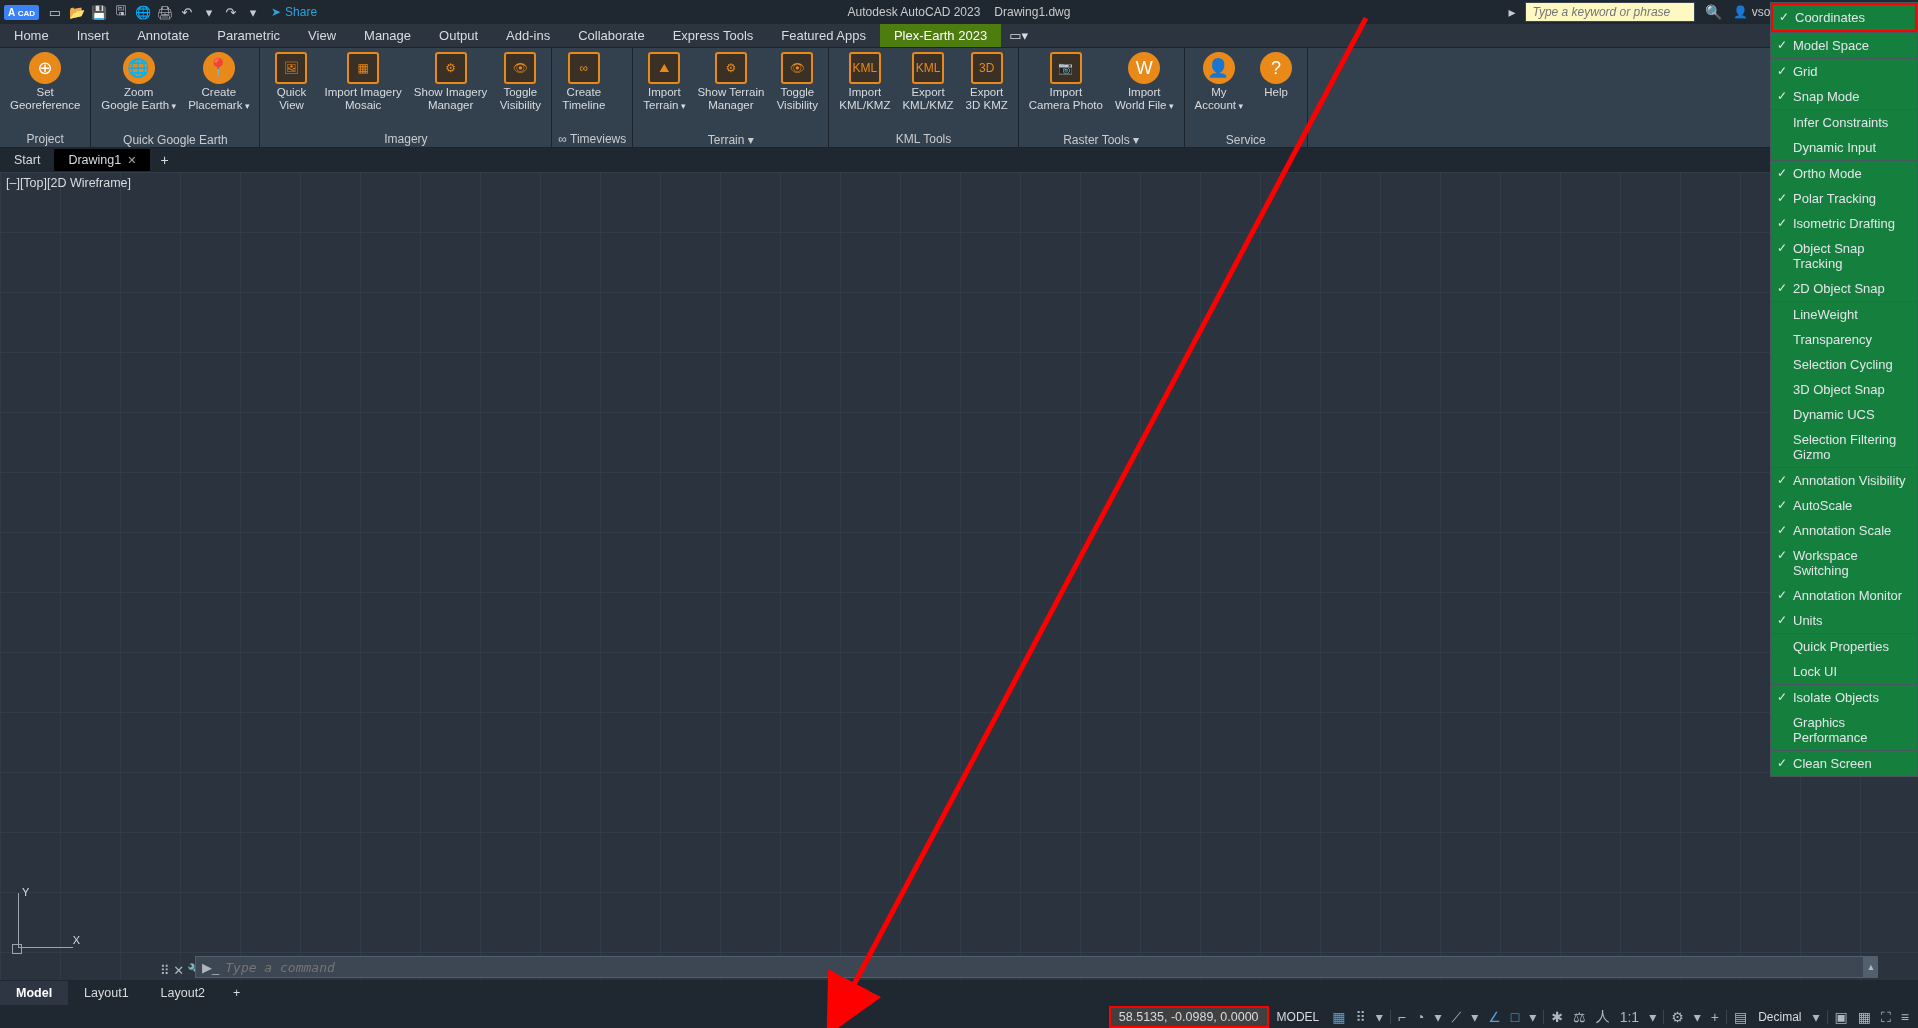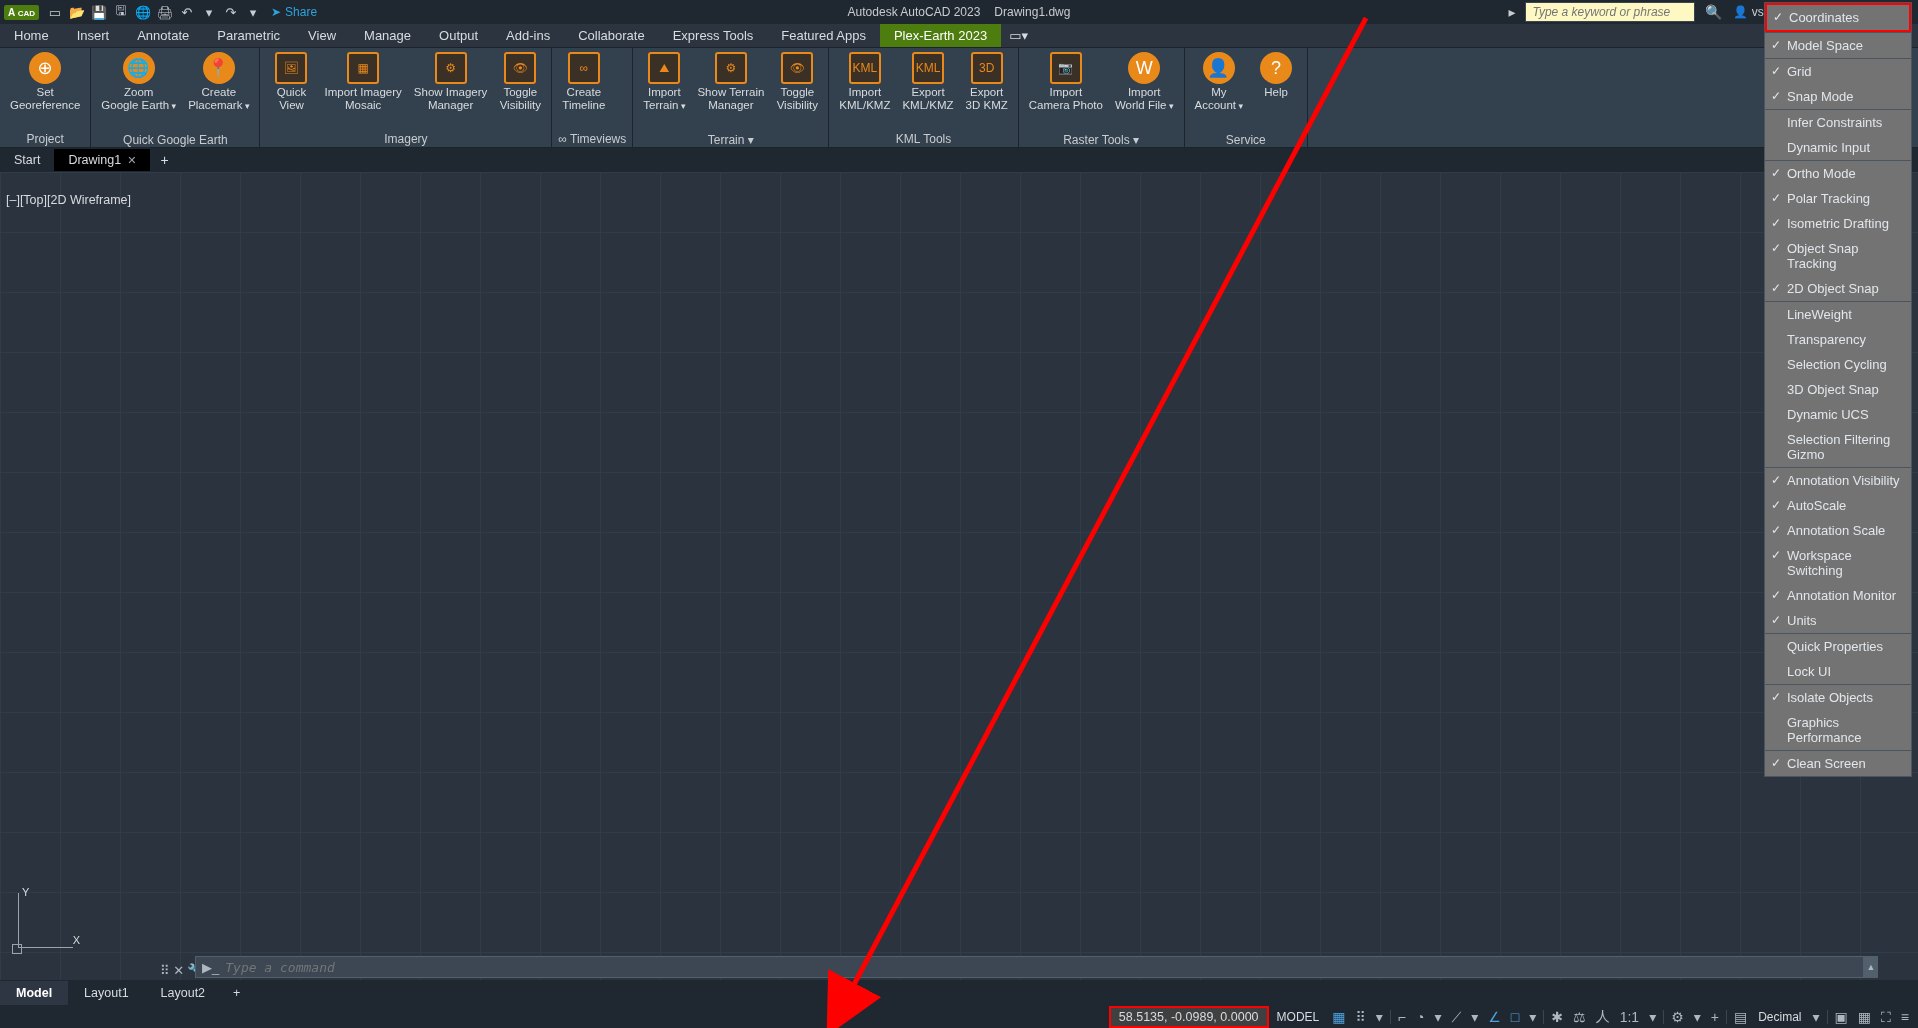--- a/index.html
+++ b/index.html
@@ -1,20 +1,20 @@
 <!DOCTYPE html>
 <html><head>
 <meta charset="utf-8">
 <style>
 * { margin: 0; padding: 0; box-sizing: border-box; font-family: "Segoe UI", Arial, sans-serif; }
 body { background: #2d3642; color: #d8dce0; overflow: hidden; width: 1918px; height: 1028px; position: relative; }
 
 
 .titlebar { height: 24px; background: #1f2730; display: flex; align-items: center; font-size: 12px; }
-.titlebar .logo { background: #4d7c0f; color: #fff; font-weight: bold; padding: 2px 4px; margin: 0 4px; font-size: 10px; border-radius: 2px; }
+.titlebar .logo { background: #3b82f6; color: #fff; font-weight: bold; padding: 2px 4px; margin: 0 4px; font-size: 10px; border-radius: 2px; }
 .titlebar .qat { display: flex; gap: 6px; margin-left: 4px; }
 .titlebar .qat .qicon { width: 16px; height: 16px; display:flex;align-items:center;justify-content:center;color:#c8ccd0;font-size:13px;}
 .titlebar .share { color:#2ea3dc; margin-left:10px; display:flex; align-items:center; gap:4px;}
 .titlebar .title-center { position:absolute; left:50%; transform:translateX(-50%); display:flex; gap:14px; color:#c8ccd0;}
 .titlebar .title-right { margin-left:auto; display:flex; align-items:center; gap:10px; padding-right:10px;}
 .titlebar .search-box { background:#fef9c3; border:1px solid #3a4550; color:#7e8a96; font-style:italic; padding:2px 6px; width:170px; font-size:12px;}
 .titlebar .user { display:flex; align-items:center; gap:4px; color:#c8ccd0;}
 .titlebar .ticon{color:#c8ccd0;font-size:14px;}
 
 
@@ -40,21 +40,21 @@
 .filetabs .ftab { padding:4px 14px; color:#d8dce0; cursor:pointer; position:relative;}
 .filetabs .ftab.active { background:#000000; font-weight:500;}
 .filetabs .ftab .close{ margin-left:6px; color:#9aa4ae; font-size:11px;}
 .filetabs .plus { padding:4px 10px; color:#d8dce0; font-size:14px;}
 
 
 .drawing { position:relative; height: calc(100% - 24px - 24px - 100px - 24px - 26px - 22px); background:#2a333e;
   background-image: linear-gradient(#323c48 1px, transparent 1px), linear-gradient(90deg, #323c48 1px, transparent 1px);
   background-size: 60px 60px;
 }
-.viewlabel{ position:absolute; top:21px; left:6px; font-size:12.5px; color:#d8dce0;}
+.viewlabel{ position:absolute; top:4px; left:6px; font-size:12.5px; color:#d8dce0;}
 .ucs { position:absolute; bottom:22px; left:8px; width:70px; height:70px;}
 .ucs .yaxis{position:absolute;left:10px;bottom:10px;width:1px;height:55px;background:#9aa4ae;}
 .ucs .xaxis{position:absolute;left:10px;bottom:10px;width:55px;height:1px;background:#9aa4ae;}
 .ucs .ylab{position:absolute;left:14px;top:-2px;font-size:11px;color:#d8dce0;}
 .ucs .xlab{position:absolute;right:-2px;bottom:12px;font-size:11px;color:#d8dce0;}
 .ucs .box{position:absolute;left:4px;bottom:4px;width:10px;height:10px;border:1px solid #9aa4ae;}
 .cmdline{position:absolute;bottom:2px;left:195px;right:54px;height:22px;background:#3c4753;border:1px solid #525f6c;display:flex;align-items:center;padding:0 6px;}
 .cmdline .prompt{color:#aeb6bf;margin-right:6px;font-size:13px;}
 .cmdline input{background:transparent;border:none;color:#8b95a0;font-style:italic;font-family:monospace;font-size:13px;flex:1;outline:none;}
 .cmd-left{position:absolute;bottom:2px;left:160px;display:flex;gap:4px;align-items:center;color:#aeb6bf;font-size:13px;}
@@ -70,21 +70,21 @@
 .statusbar{height:22px;background:#1f2730;display:flex;align-items:center;font-size:12px;padding:0 4px;}
 .statusbar .spacer{flex:1;}
 .coords{background:#404040;color:#d8dce0;padding:2px 8px;border:2px solid #ff0000;font-size:12.5px;}
 .statusbar .sbtn{padding:0 5px;color:#aeb6bf;font-size:14px;cursor:pointer;display:flex;align-items:center;height:100%;}
 .statusbar .sbtn.on{color:#4da3e0;}
 .statusbar .sep{width:1px;height:14px;background:#3a4550;margin:0 2px;}
 .statusbar .model-label{padding:0 8px;color:#d8dce0;}
 .statusbar .dim-label{padding:0 6px;color:#d8dce0;}
 
 
-.ctxmenu{position:absolute;top:2px;right:6px;width:148px;background:#737373;border:1px solid #4a5560;font-size:13px;z-index:100;}
+.ctxmenu{position:absolute;top:2px;right:0;width:148px;background:#15803d;border:1px solid #4a5560;font-size:13px;z-index:100;}
 .ctxmenu .citem{padding:5px 8px 5px 22px;position:relative;cursor:pointer;color:#e2e6ea;}
 .ctxmenu .citem.checked::before{content:"✓";position:absolute;left:6px;color:#e2e6ea;font-size:12px;}
 .ctxmenu .citem.first-hl{border:2px solid #ff0000;}
 .ctxmenu .divider{height:1px;background:#4a5560;}
 
 
 .arrow-svg{position:absolute;top:0;left:0;pointer-events:none;z-index:99;}
 </style>
 </head>
 <body>

